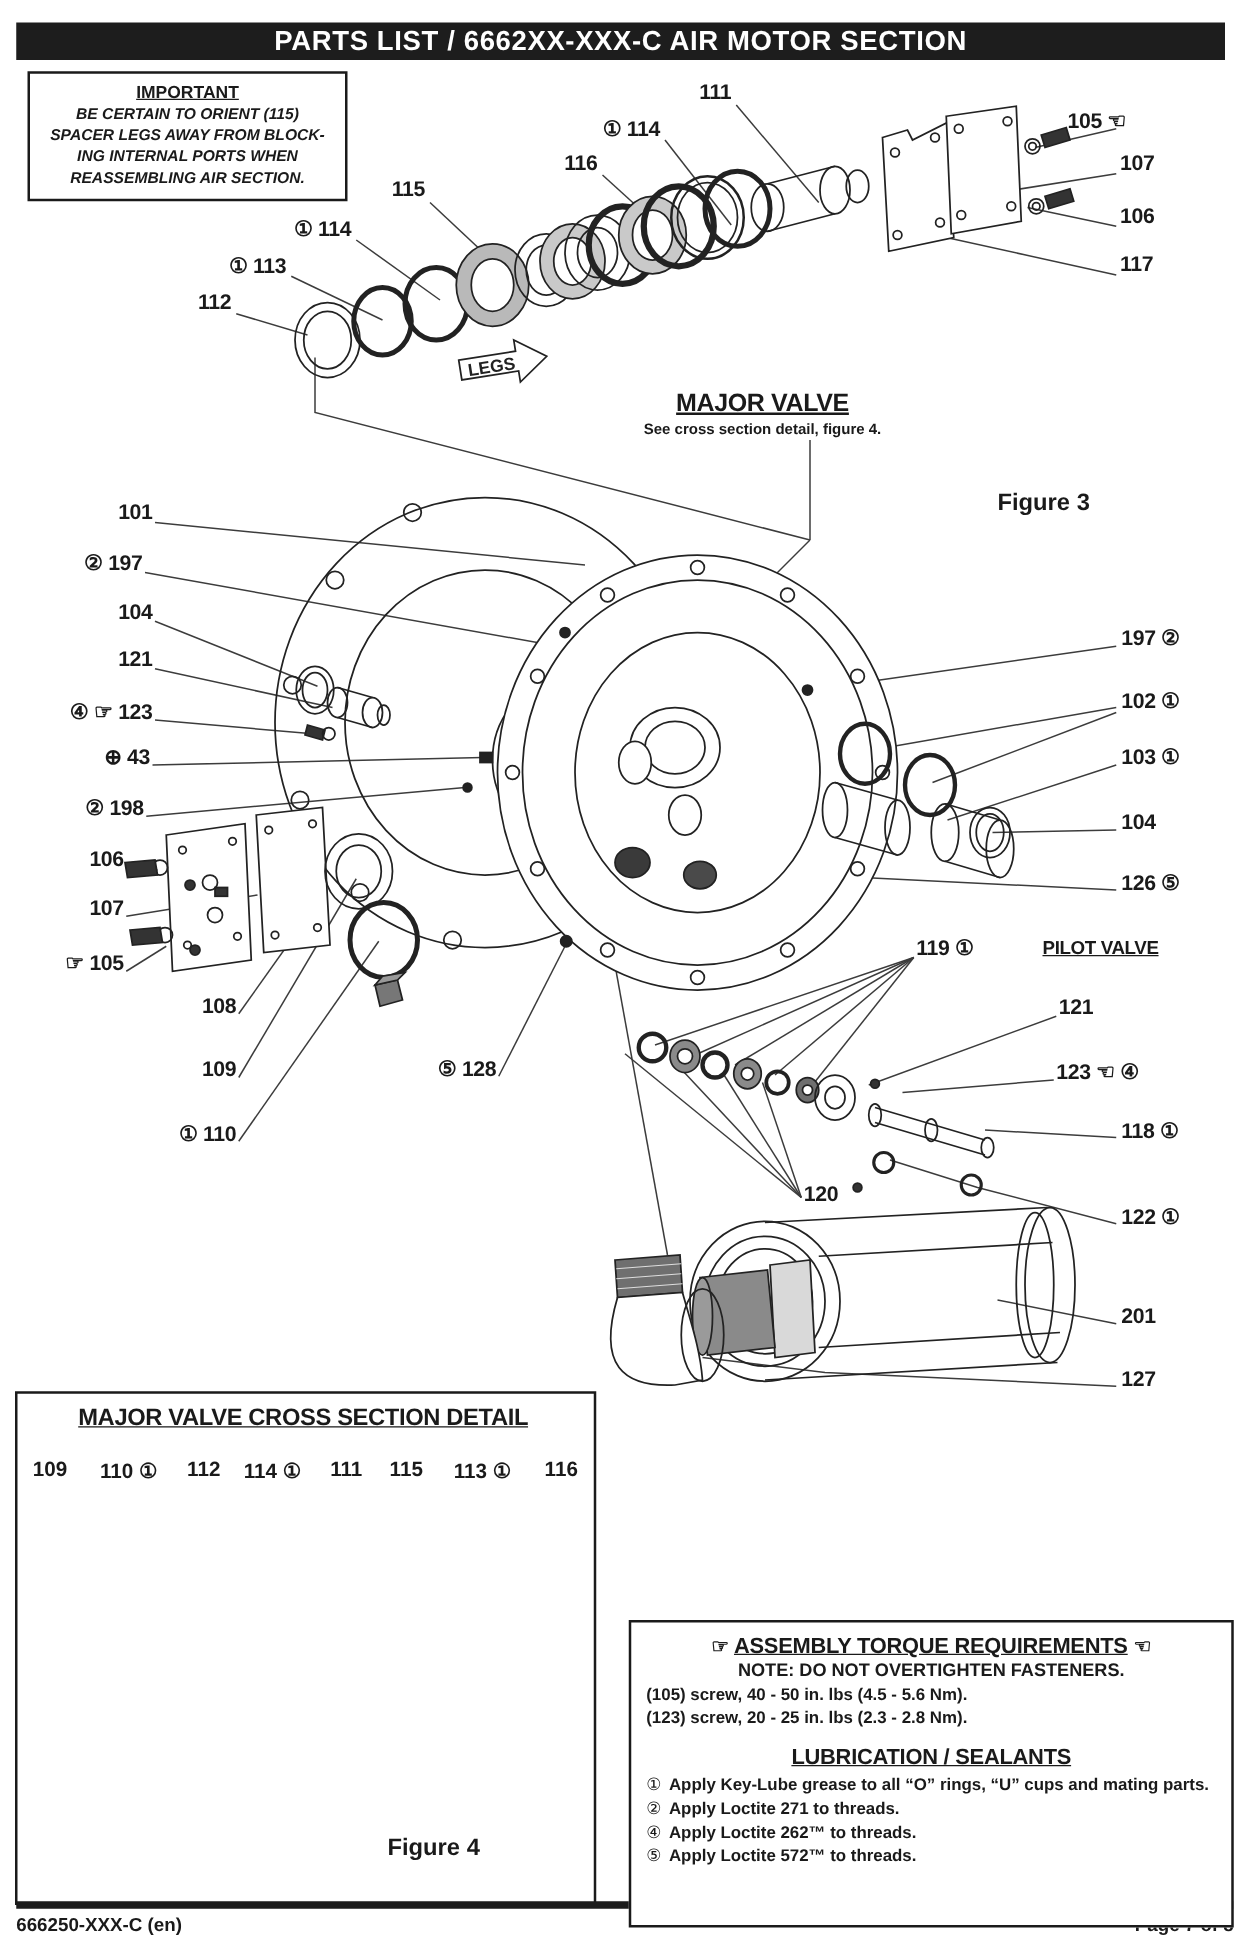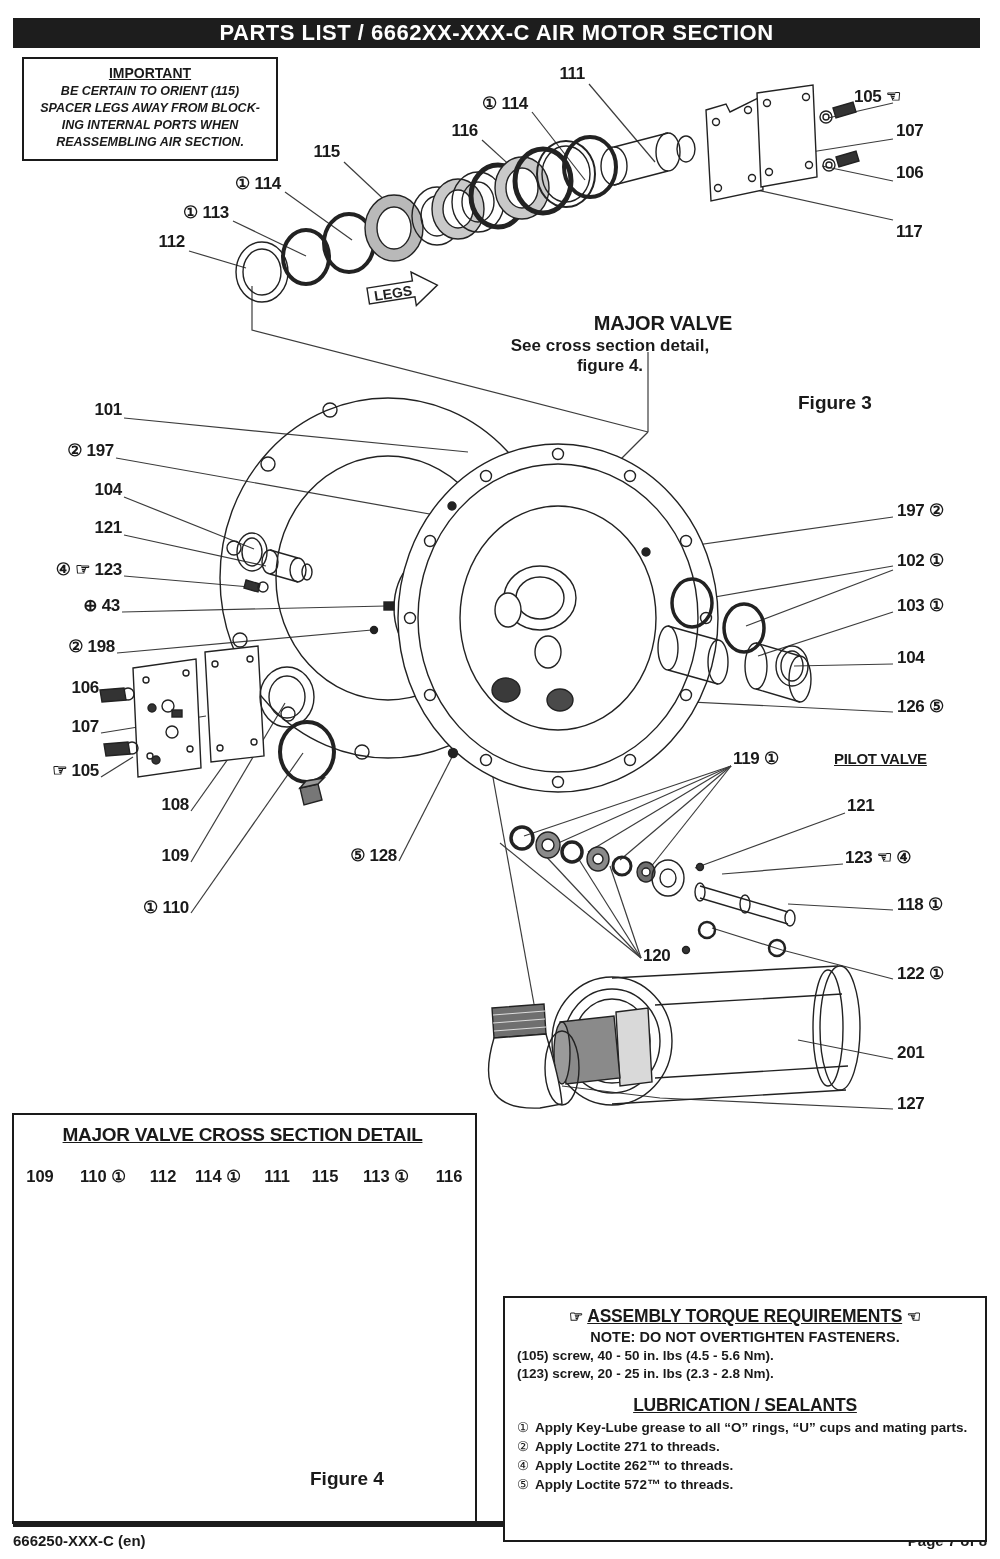--- a/index.html
+++ b/index.html
@@ -21,22 +21,22 @@
   svg#artwork{left:0;top:0;width:1000px;height:1559px;}
   .callout{
     position:absolute;font-weight:bold;font-size:17px;white-space:nowrap;
     letter-spacing:-0.3px;z-index:5;
   }
   .f4callout{
     position:absolute;font-weight:bold;font-size:16.5px;white-space:nowrap;
     transform:translateX(-50%);z-index:5;
   }
   #major-valve-head{left:488px;top:312px;width:244px;text-align:center;z-index:5;}
-  #major-valve-title{font-weight:bold;font-size:20px;letter-spacing:-0.3px;text-align:right;}
-  #major-valve-sub{font-weight:bold;font-size:17px;margin-top:1px;}
+  #major-valve-title{font-weight:bold;font-size:20px;text-decoration:underline;letter-spacing:-0.3px;}
+  #major-valve-sub{font-weight:bold;font-size:12px;margin-top:1px;}
   #figure3-label{left:798px;top:392px;font-weight:bold;font-size:19px;z-index:5;}
   #pilot-valve-title{left:834px;top:750px;font-weight:bold;font-size:15px;text-decoration:underline;letter-spacing:-0.3px;z-index:5;}
   #figure4-box{left:12px;top:1113px;width:461px;height:407px;border:2px solid #1a1a1a;background:#fff;}
   #figure4-title{left:0;top:1124px;width:485px;text-align:center;font-weight:bold;font-size:19px;text-decoration:underline;letter-spacing:-0.3px;z-index:5;}
   #figure4-label{left:310px;top:1468px;font-weight:bold;font-size:19px;z-index:5;}
   #torque-box{
     left:503px;top:1296px;width:484px;height:246px;border:2px solid #1a1a1a;background:#fff;
     box-sizing:border-box;padding:8px 12px 6px 12px;z-index:5;
   }
   #torque-title-row{text-align:center;font-weight:bold;font-size:17.5px;letter-spacing:-0.2px;}
@@ -397,21 +397,21 @@
     <div class="callout" style="top: 64px; right: 415px;">111</div>
     <div class="callout" style="top: 93px; right: 472px;">① 114</div>
     <div class="callout" style="top: 121px; right: 522px;">116</div>
     <div class="callout" style="top: 142px; right: 660px;">115</div>
     <div class="callout" style="top: 173px; right: 719px;">① 114</div>
     <div class="callout" style="top: 202px; right: 771px;">① 113</div>
     <div class="callout" style="top: 232px; right: 815px;">112</div>
     <div class="callout" style="top: 86px; left: 854px;">105 ☜</div>
     <div class="callout" style="top: 121px; left: 896px;">107</div>
     <div class="callout" style="top: 163px; left: 896px;">106</div>
-    <div class="callout" style="top: 202px; left: 896px; margin-top: 20px;">117</div>
+    <div class="callout" style="top: 202px; left: 896px;">117</div>
     <div class="callout" style="top: 400px; right: 878px;">101</div>
     <div class="callout" style="top: 440px; right: 886px;">② 197</div>
     <div class="callout" style="top: 480px; right: 878px;">104</div>
     <div class="callout" style="top: 518px; right: 878px;">121</div>
     <div class="callout" style="top: 559px; right: 878px;">④ ☞ 123</div>
     <div class="callout" style="top: 595px; right: 880px;">⊕ 43</div>
     <div class="callout" style="top: 636px; right: 885px;">② 198</div>
     <div class="callout" style="top: 678px; right: 901px;">106</div>
     <div class="callout" style="top: 717px; right: 901px;">107</div>
     <div class="callout" style="top: 760px; right: 901px;">☞ 105</div>

